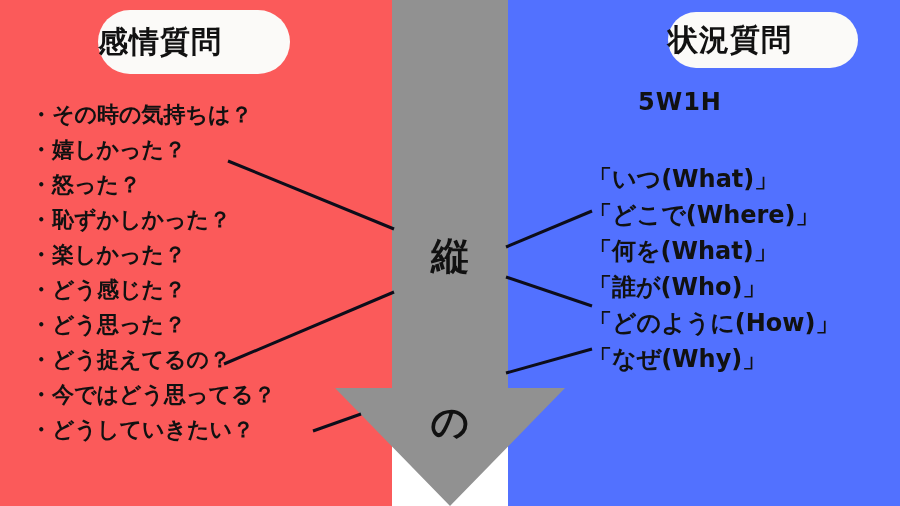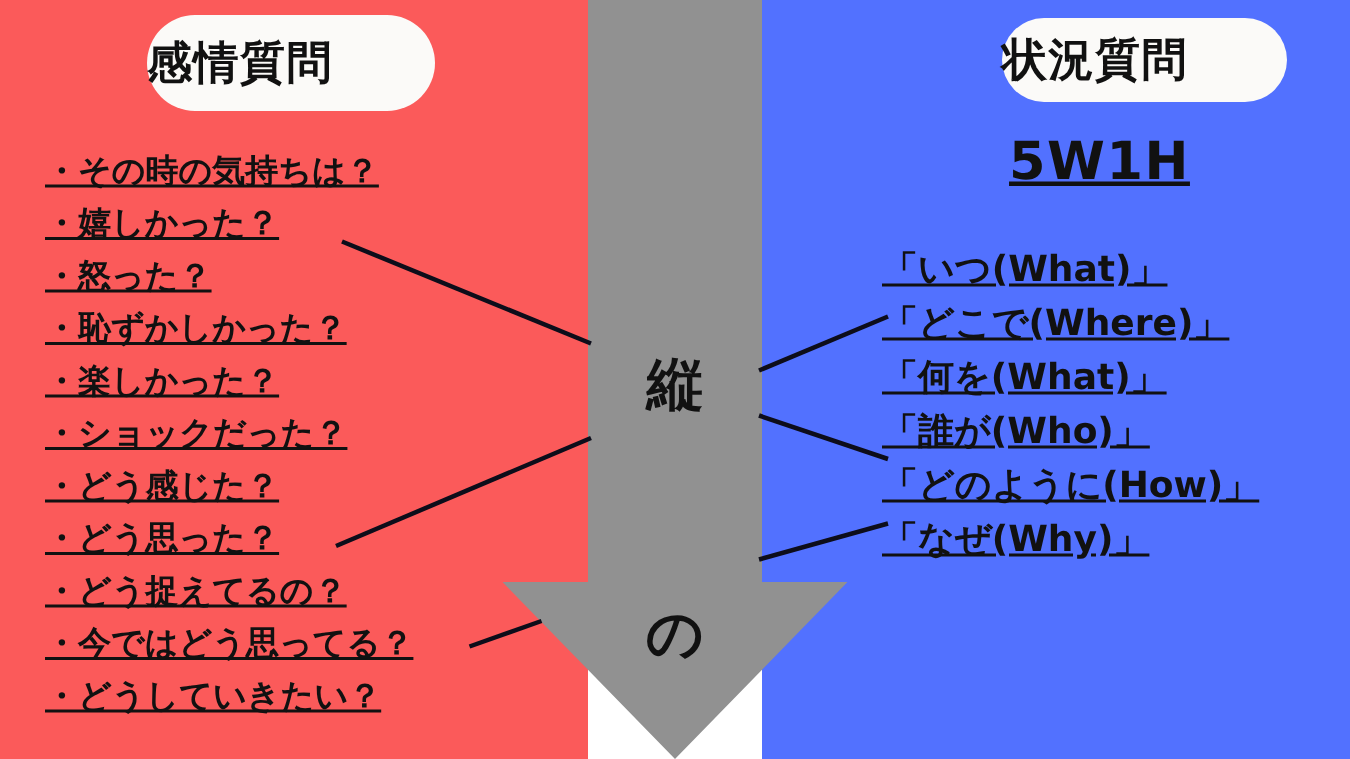--- a/index.html
+++ b/index.html
@@ -75,34 +75,31 @@
   }
   #pill-left  { left: 98px;  top: 10px; width: 192px; height: 64px; }
   #pill-right { left: 668px; top: 12px; width: 190px; height: 56px; }
 
   
   #subheading {
     position: absolute;
     left: 638px;
     top: 88px;
     width: 190px;
-    text-align: center;
     color: #111111;
-    font-size: 35px;
+    font-size: 24px;
     font-weight: 700;
     letter-spacing: 1px;
-    text-decoration: underline;
   }
 
   
   .list {
     position: absolute;
     color: #111111;
     font-weight: 700;
-    text-decoration: underline;
   }
   #list-left {
     left: 30px;
     top: 97px;
     font-size: 22px;
     line-height: 35px;
   }
   #list-left .item {
     white-space: nowrap;
   }
@@ -156,21 +153,20 @@
   </div>
 
   <div id="subheading" style="color: rgb(17, 17, 17);">5W1H</div>
 
   <div class="list" id="list-left" style="color: rgb(17, 17, 17);">
     <div class="item">・その時の気持ちは？</div>
     <div class="item">・嬉しかった？</div>
     <div class="item">・怒った？</div>
     <div class="item">・恥ずかしかった？</div>
     <div class="item">・楽しかった？</div>
-    <div class="item">・ショックだった？</div>
     <div class="item">・どう感じた？</div>
     <div class="item">・どう思った？</div>
     <div class="item">・どう捉えてるの？</div>
     <div class="item">・今ではどう思ってる？</div>
     <div class="item">・どうしていきたい？</div>
   </div>
 
   <div class="list" id="list-right" style="color: rgb(17, 17, 17);">
     <div class="item">「いつ(What)」</div>
     <div class="item">「どこで(Where)」</div>

